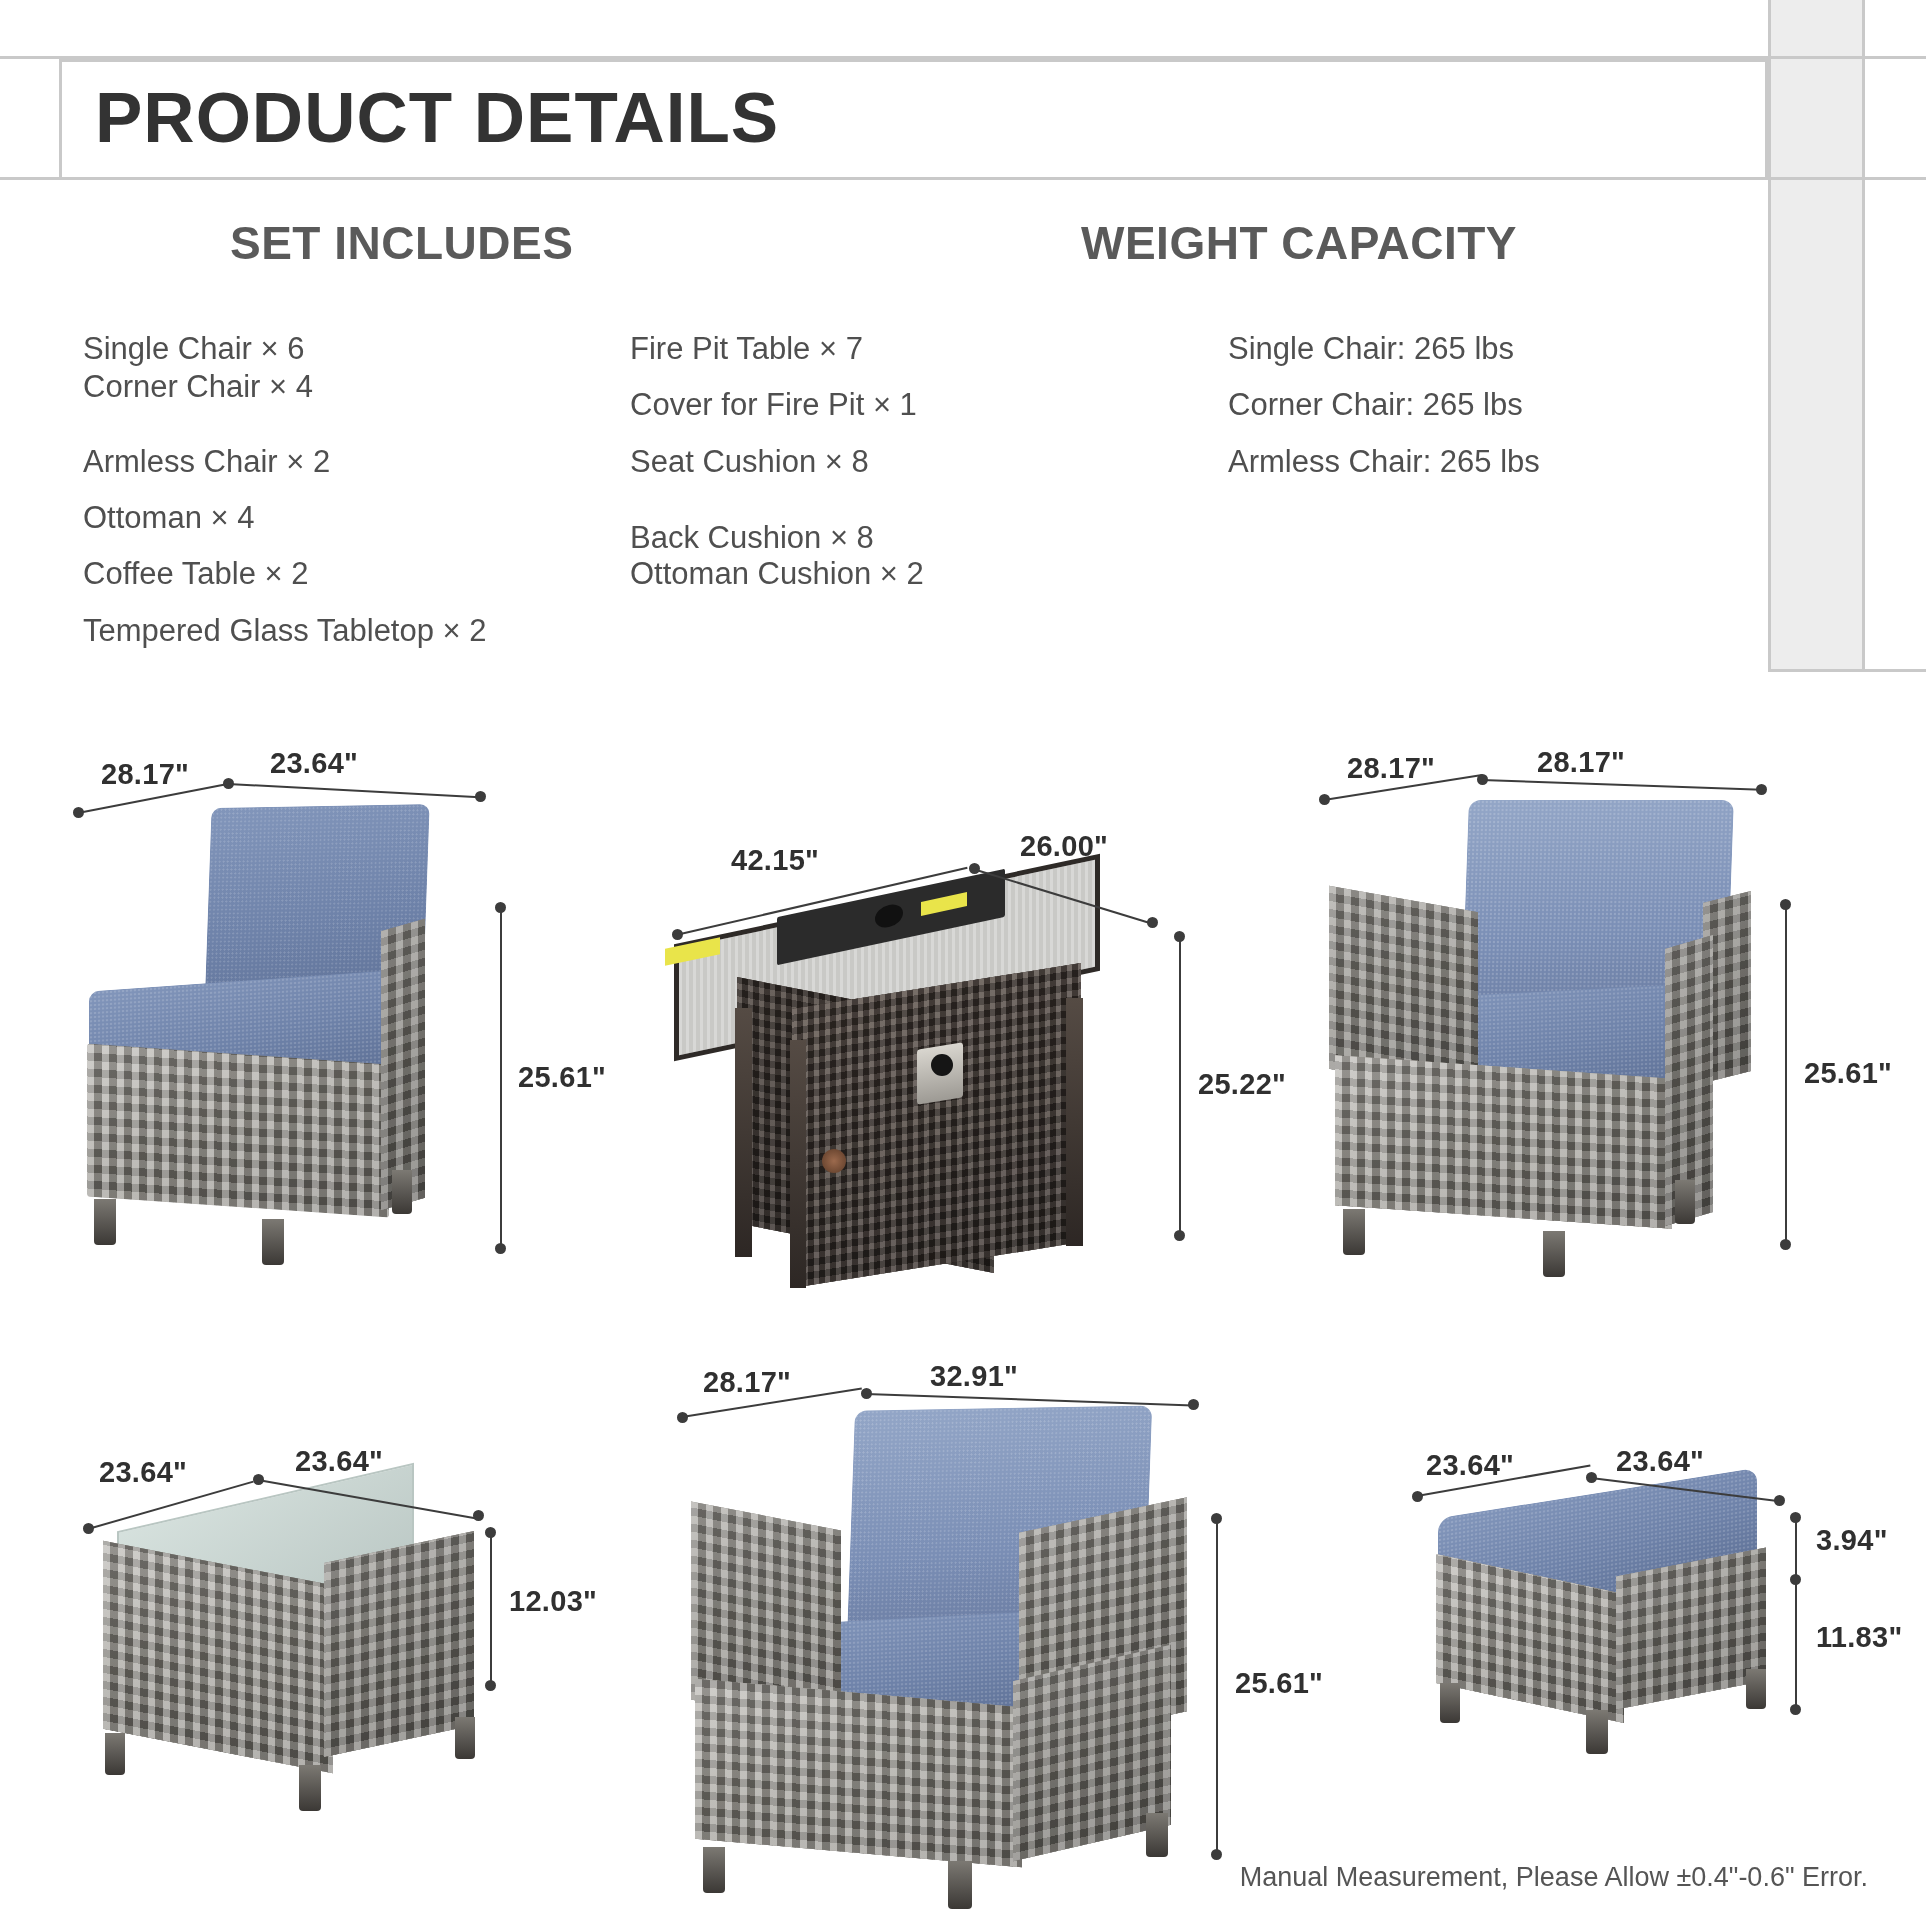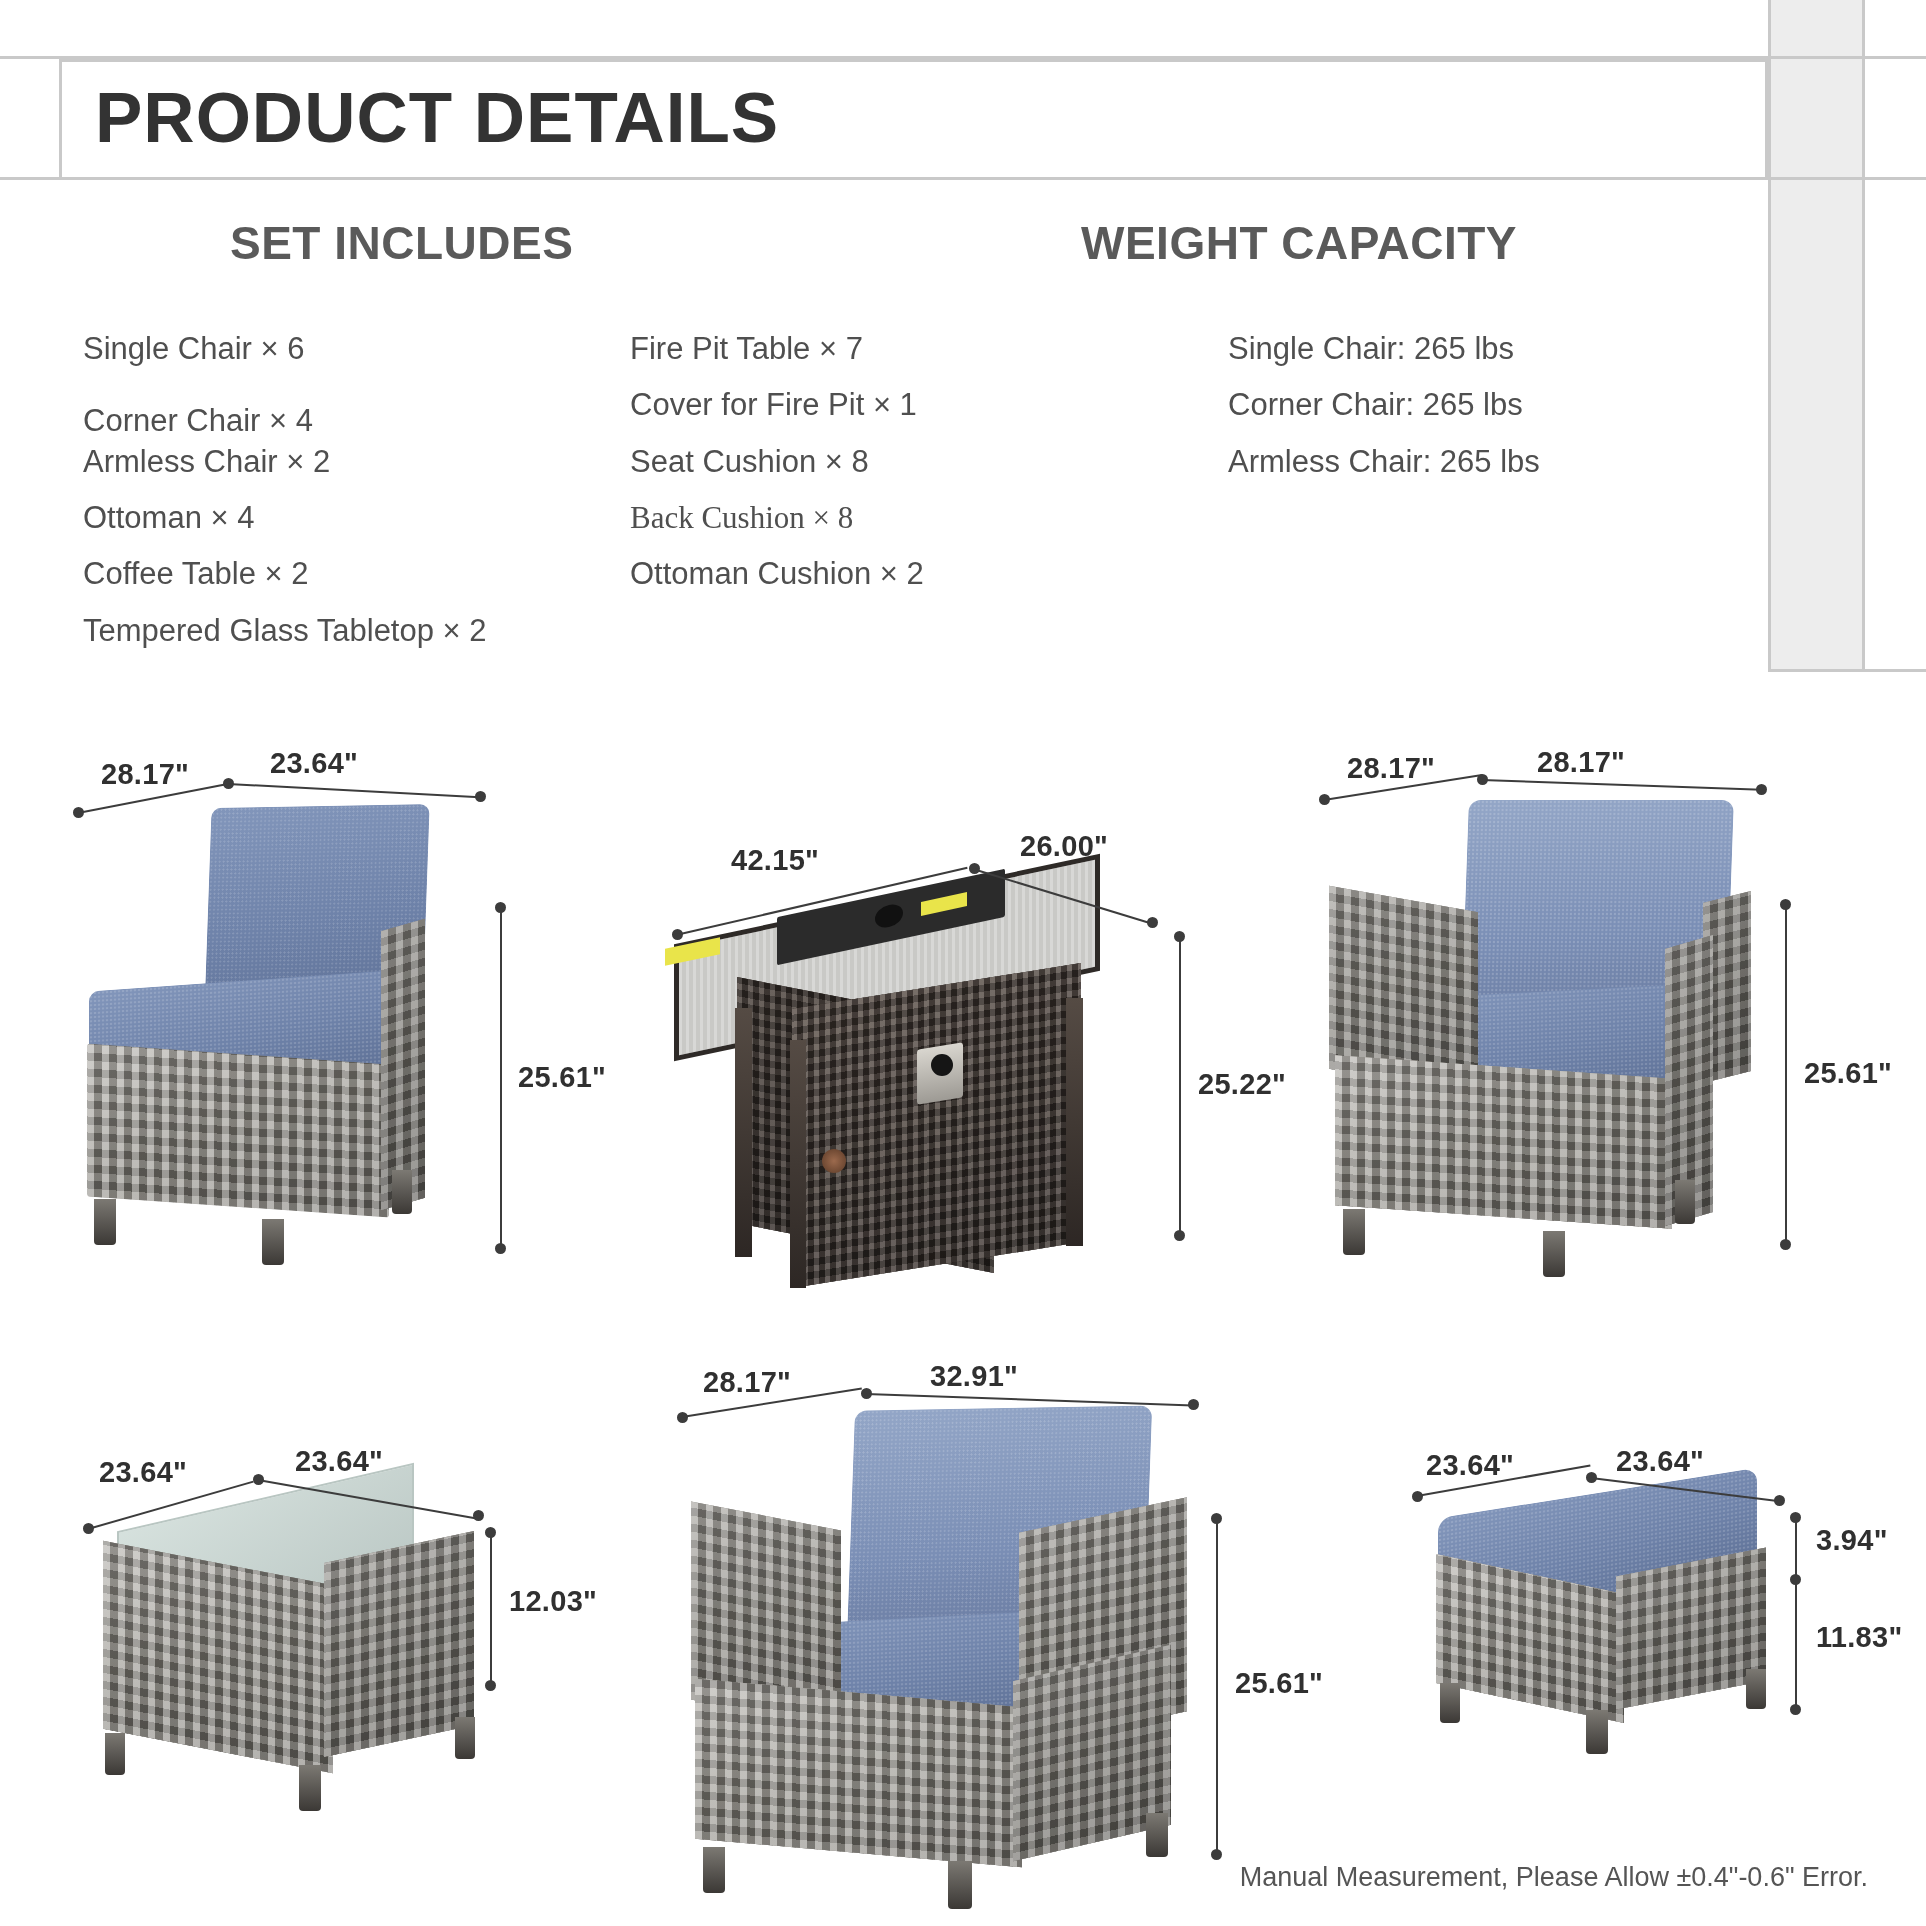--- a/index.html
+++ b/index.html
@@ -117,30 +117,30 @@
 <div class="rule-v" style="left:1862px; top:0;   height:671px;"></div>
 <div class="rule-h" style="top:669px; left:1768px; width:158px;"></div>
 
 <div class="header-box"></div>
 <div class="header-title">PRODUCT DETAILS</div>
 
 <div class="sec-head" id="h-set">SET INCLUDES</div>
 <div class="sec-head" id="h-weight">WEIGHT CAPACITY</div>
 
 <div class="li col-a" style="top:331px;">Single Chair × 6</div>
-<div class="li col-a" style="top:403px;">Corner Chair × 4</div>
+<div class="li col-a" style="top:369px;">Corner Chair × 4</div>
 <div class="li col-a" style="top:444px;">Armless Chair × 2</div>
 <div class="li col-a" style="top:500px;">Ottoman × 4</div>
 <div class="li col-a" style="top:556px;">Coffee Table × 2</div>
 <div class="li col-a" style="top:613px;">Tempered Glass Tabletop × 2</div>
 
 <div class="li col-b" style="top:331px;">Fire Pit Table × 7</div>
 <div class="li col-b" style="top:387px;">Cover for Fire Pit × 1</div>
 <div class="li col-b" style="top:444px;">Seat Cushion × 8</div>
-<div class="li col-b" style="top:500px;font-family:Liberation Serif, serif;">Back Cushion × 8</div>
+<div class="li col-b" style="top:520px;">Back Cushion × 8</div>
 <div class="li col-b" style="top:556px;">Ottoman Cushion × 2</div>
 
 <div class="li col-c" style="top:331px;">Single Chair: 265 lbs</div>
 <div class="li col-c" style="top:387px;">Corner Chair: 265 lbs</div>
 <div class="li col-c" style="top:444px;">Armless Chair: 265 lbs</div>
 
 <div class="cell" style="left:59px; top:752px; width:554px; height:554px;">
 
   <div style="position:absolute; left:149px; top:54px; width:218px; height:208px;
               transform:skewX(-3deg) rotate(-1deg);" class="cushion"></div>

